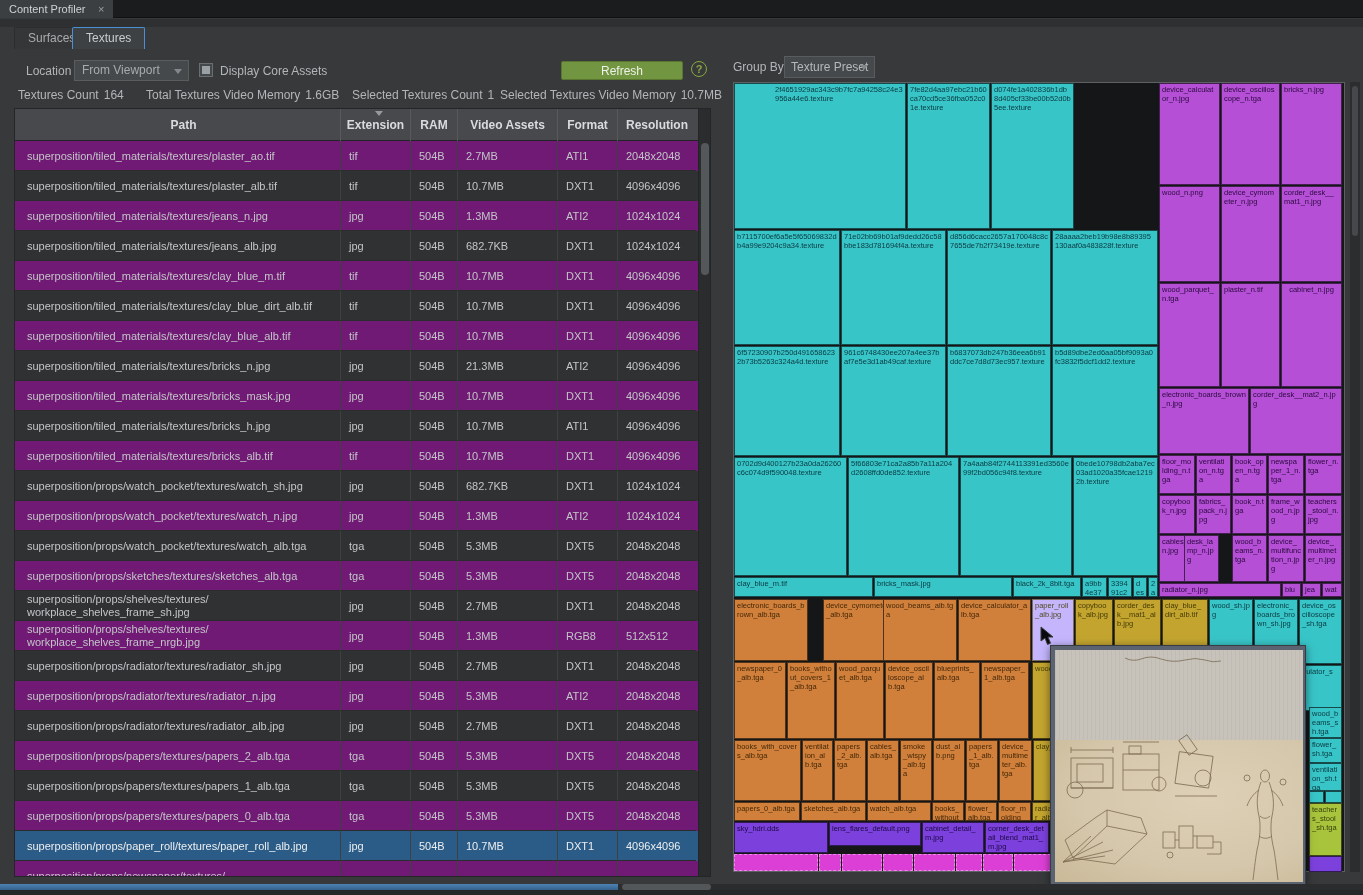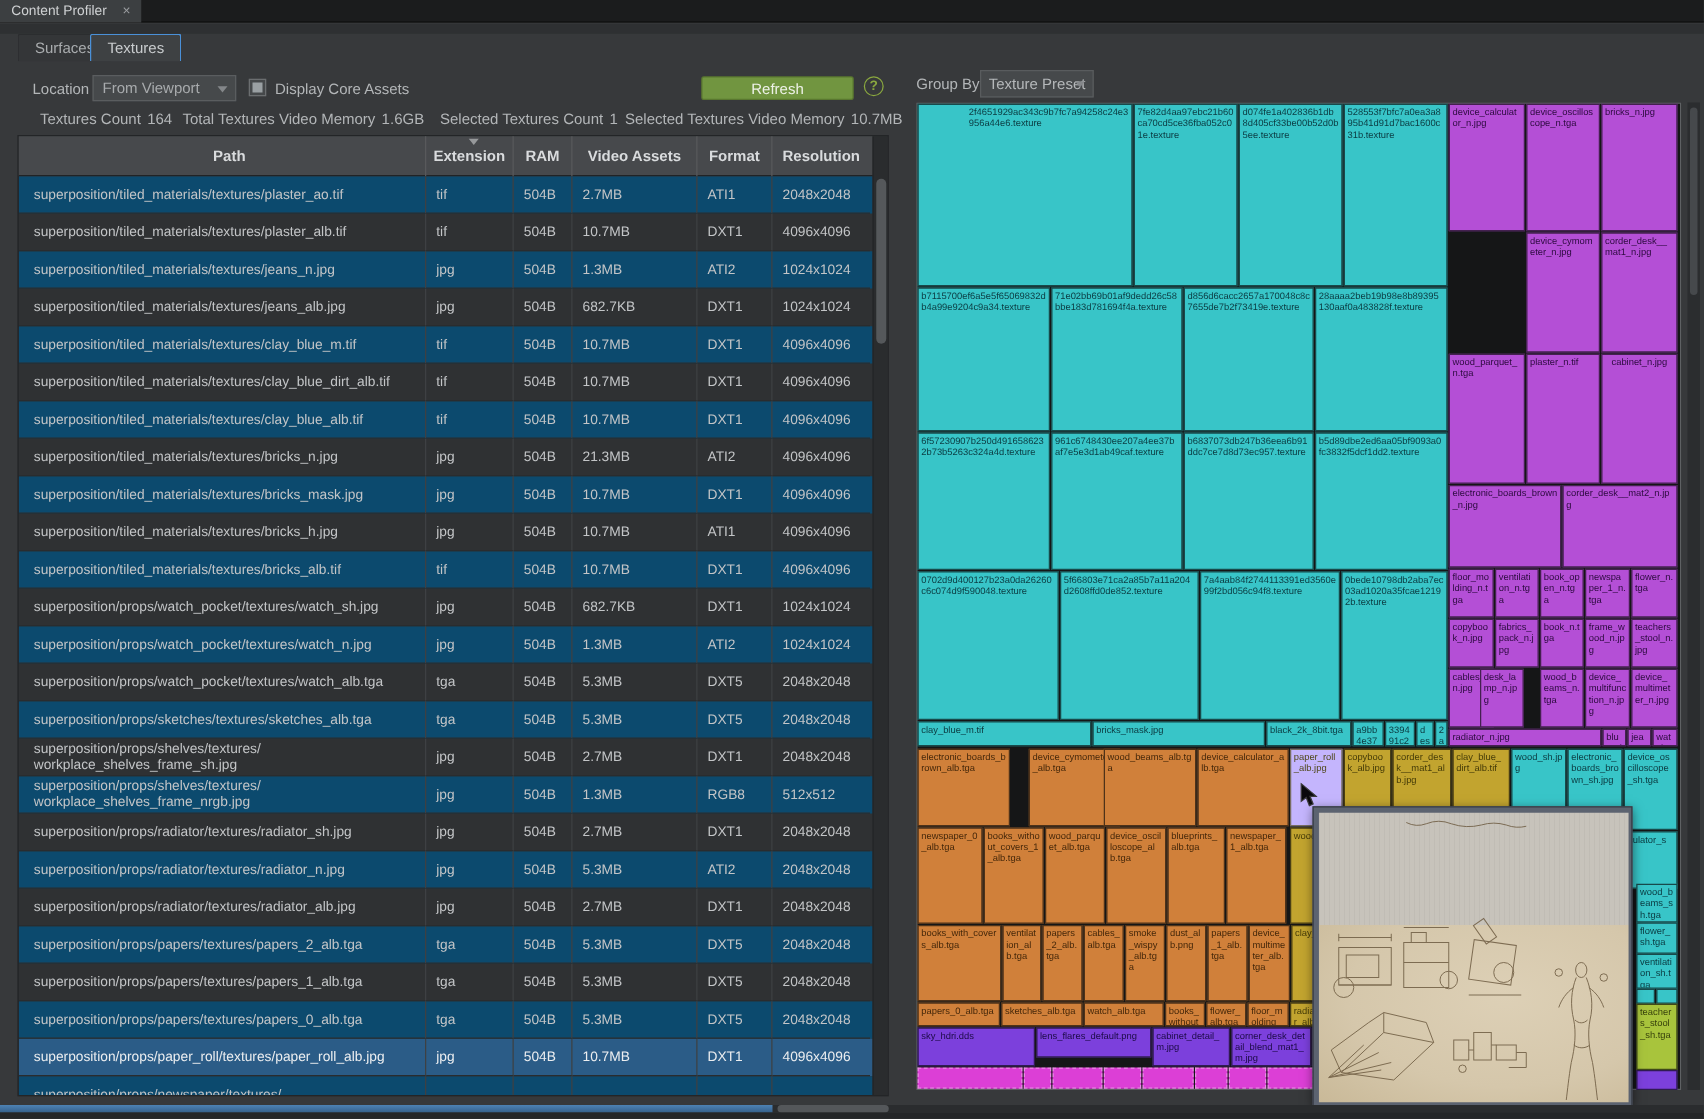--- a/index.html
+++ b/index.html
@@ -40,21 +40,21 @@
   
   #table-wrap { left:14px; top:108px; width:697px; height:769px; background:#2f3133; border:1px solid #232527; }
   #thead { position:absolute; left:0; top:0; width:684px; height:32px; background:#47494c;
     border-bottom:1px solid #212325; display:flex; }
   .hcell { color:#d9dbdd; font-size:12px; font-weight:bold; line-height:32px; text-align:center;
     border-right:1px solid #58595b; height:32px; }
   .hcell:last-child { border-right:none; }
   #sort-icon { left:360px; top:2px; width:0; height:0; border-left:4px solid transparent;
     border-right:4px solid transparent; border-top:5px solid #97999b; }
   #tbody { position:absolute; left:0; top:32px; width:684px; height:735px; overflow:hidden; }
-  .trow { display:flex; height:30px; background:#0c4a6e; }
+  .trow { display:flex; height:30px; background:#701a75; }
   .trow:nth-child(even) { background:#2f3133; }
   .trow.sel { background:#2b5c87; }
   .trow.sel .tcell { color:#eceef0; }
   .tcell { color:#c3c5c7; font-size:11px; line-height:30px; white-space:nowrap; overflow:hidden;
     border-right:1px solid #3e4043; border-bottom:1px solid #2a2c2e; height:30px; padding-left:8px; }
   .tcell.two { line-height:13px; padding-top:2px; }
   .c-path { width:326px; padding-left:12px; }
   .c-ext { width:70px; } .c-ram { width:47px; } .c-vm { width:100px; }
   .c-fmt { width:60px; } .c-res { width:78px; border-right:none; }
   #vscroll { position:absolute; right:0; top:0; width:12px; height:767px; background:#2a2c2e;
@@ -113,21 +113,21 @@
   </div>
 <div class="abs lbl" id="chk-label">Display Core Assets</div>
 <div class="abs" id="refresh-btn">Refresh</div>
 <div class="abs" id="help">?</div>
 <div class="abs lbl" id="groupby-label">Group By</div>
 <div class="abs" id="groupby-dd">
   <span>Texture Preset</span>
   <span class="dd-arrow"></span>
 </div>
 
-<div class="abs stat" style="left:18px;margin-left:14px;">
+<div class="abs stat" style="left:18px;">
   <span>Textures Count</span><b>164</b></div>
 <div class="abs stat" style="left:146px;">
   <span>Total Textures Video Memory</span><b>1.6GB</b></div>
 <div class="abs stat" style="left:352px;">
   <span>Selected Textures Count</span><b>1</b></div>
 <div class="abs stat" style="left:500px;">
   <span>Selected Textures Video Memory</span><b>10.7MB</b></div>
 
 <div class="abs" id="table-wrap">
   <div id="thead">
@@ -645,21 +645,20 @@
     </div>
   <div id="vscroll">
     <div id="vthumb"></div>
   </div>
 </div>
 
 <div class="abs" id="treemap">
     <div class="cell k-t" style="left: 0px; top: 0px; width: 172px; height: 146px; padding-left: 40px;">2f4651929ac343c9b7fc7a94258c24e3956a44e6.texture</div>
     <div class="cell k-t" style="left: 173px; top: 0px; width: 83px; height: 146px;">7fe82d4aa97ebc21b60ca70cd5ce36fba052c01e.texture</div>
     <div class="cell k-t" style="left: 257px; top: 0px; width: 83px; height: 146px;">d074fe1a402836b1db8d405cf33be00b52d0b5ee.texture</div>
-    <div class="cell k-t" style="left: 341px; top: 0px; width: 83px; height: 146px;">528553f7bfc7a0ea3a895b41d91d7bac1600c31b.texture</div>
     <div class="cell k-t" style="left: 0px; top: 147px; width: 106px; height: 115px;">b7115700ef6a5e5f65069832db4a99e9204c9a34.texture</div>
     <div class="cell k-t" style="left: 107px; top: 147px; width: 105px; height: 115px;">71e02bb69b01af9dedd26c58bbe183d781694f4a.texture</div>
     <div class="cell k-t" style="left: 213px; top: 147px; width: 104px; height: 115px;">d856d6cacc2657a170048c8c7655de7b2f73419e.texture</div>
     <div class="cell k-t" style="left: 318px; top: 147px; width: 106px; height: 115px;">28aaaa2beb19b98e8b89395130aaf0a483828f.texture</div>
     <div class="cell k-t" style="left: 0px; top: 263px; width: 106px; height: 110px;">6f57230907b250d4916586232b73b5263c324a4d.texture</div>
     <div class="cell k-t" style="left: 107px; top: 263px; width: 105px; height: 110px;">961c6748430ee207a4ee37baf7e5e3d1ab49caf.texture</div>
     <div class="cell k-t" style="left: 213px; top: 263px; width: 104px; height: 110px;">b6837073db247b36eea6b91ddc7ce7d8d73ec957.texture</div>
     <div class="cell k-t" style="left: 318px; top: 263px; width: 106px; height: 110px;">b5d89dbe2ed6aa05bf9093a0fc3832f5dcf1dd2.texture</div>
     <div class="cell k-t" style="left: 0px; top: 374px; width: 113px; height: 119px;">0702d9d400127b23a0da26260c6c074d9f590048.texture</div>
     <div class="cell k-t" style="left: 114px; top: 374px; width: 111px; height: 119px;">5f66803e71ca2a85b7a11a204d2608ffd0de852.texture</div>
@@ -668,20 +667,21 @@
     <div class="cell k-t" style="left: 0px; top: 494px; width: 139px; height: 20px;">clay_blue_m.tif</div>
     <div class="cell k-t" style="left: 140px; top: 494px; width: 138px; height: 20px;">bricks_mask.jpg</div>
     <div class="cell k-t" style="left: 279px; top: 494px; width: 68px; height: 20px;">black_2k_8bit.tga</div>
     <div class="cell k-t" style="left: 348px; top: 494px; width: 25px; height: 20px;">a9bb4e3722fc</div>
     <div class="cell k-t" style="left: 374px; top: 494px; width: 24px; height: 20px;">339491c258f0a</div>
     <div class="cell k-t" style="left: 399px; top: 494px; width: 14px; height: 20px;">desk_la</div>
     <div class="cell k-t" style="left: 414px; top: 494px; width: 10px; height: 20px;">2a</div>
     <div class="cell k-m" style="left: 425px; top: 0px; width: 61px; height: 102px;">device_calculator_n.jpg</div>
     <div class="cell k-m" style="left: 487px; top: 0px; width: 59px; height: 102px;">device_oscilloscope_n.tga</div>
     <div class="cell k-m" style="left: 547px; top: 0px; width: 61px; height: 102px;">bricks_n.jpg</div>
+    <div class="cell k-m" style="left: 425px; top: 103px; width: 61px; height: 96px;">wood_n.png</div>
     <div class="cell k-m" style="left: 487px; top: 103px; width: 59px; height: 96px;">device_cymometer_n.jpg</div>
     <div class="cell k-m" style="left: 547px; top: 103px; width: 61px; height: 96px;">corder_desk__mat1_n.jpg</div>
     <div class="cell k-m" style="left: 425px; top: 200px; width: 61px; height: 104px;">wood_parquet_n.tga</div>
     <div class="cell k-m" style="left: 487px; top: 200px; width: 59px; height: 104px;">plaster_n.tif</div>
     <div class="cell k-m" style="left: 547px; top: 200px; width: 61px; height: 104px; text-align: center;">cabinet_n.jpg</div>
     <div class="cell k-m" style="left: 425px; top: 305px; width: 90px; height: 66px;">electronic_boards_brown_n.jpg</div>
     <div class="cell k-m" style="left: 516px; top: 305px; width: 92px; height: 66px;">corder_desk__mat2_n.jpg</div>
     <div class="cell k-m" style="left: 425px; top: 372px; width: 36px; height: 39px;">floor_molding_n.tga</div>
     <div class="cell k-m" style="left: 462px; top: 372px; width: 35px; height: 39px;">ventilation_n.tga</div>
     <div class="cell k-m" style="left: 498px; top: 372px; width: 35px; height: 39px;">book_open_n.tga</div>

